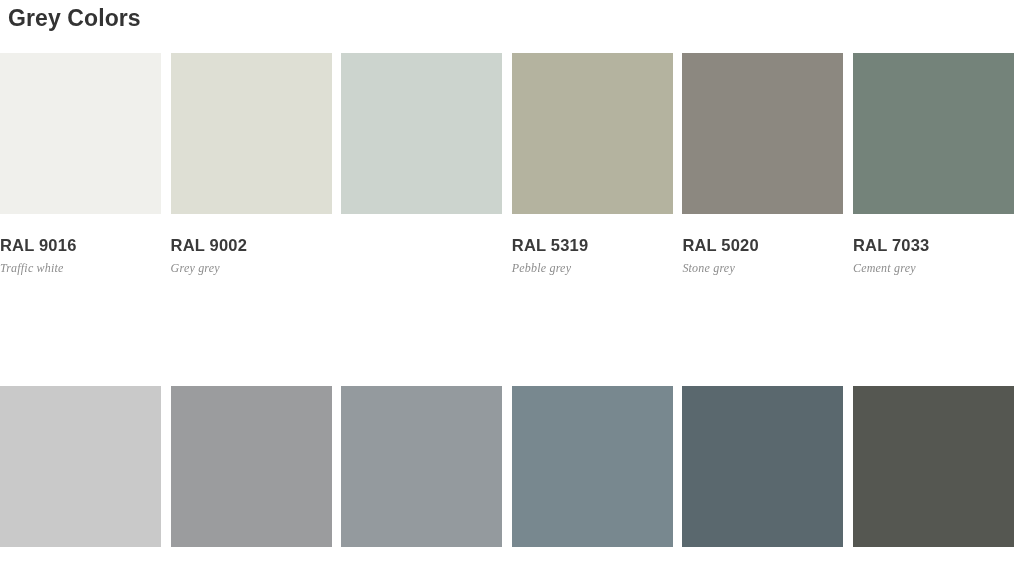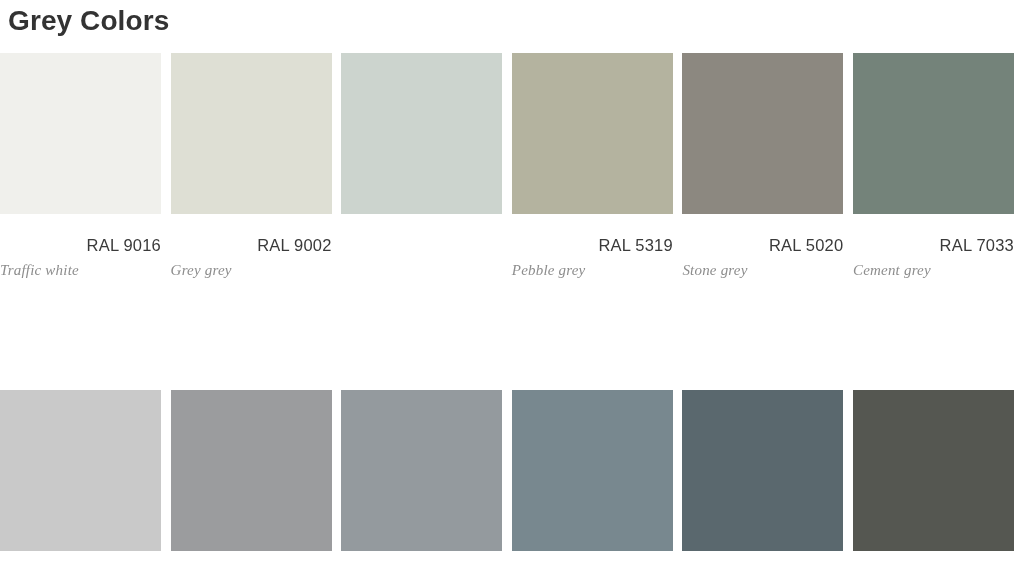--- a/index.html
+++ b/index.html
@@ -21,21 +21,21 @@
     height: 571px;
     background: #ffffff;
     box-sizing: border-box;
   }
 
   .page-title {
     position: absolute;
     left: 8px;
     top: 5px;
     font-family: "Liberation Sans", sans-serif;
-    font-size: 28px;
+    font-size: 23px;
     font-weight: bold;
     color: #333333;
     letter-spacing: 0.1px;
     white-space: nowrap;
   }
 
   .palette-grid {
     position: absolute;
     left: 0;
     top: 53px;
@@ -58,33 +58,32 @@
   .swatch-chip {
     width: 161px;
     height: 161px;
     display: block;
   }
 
   .swatch-code {
     margin-top: 22px;
     font-family: "Liberation Sans", sans-serif;
     font-size: 16.5px;
-    font-weight: normal;
+    font-weight: bold;
     color: #3a3a3a;
     line-height: 1.1;
     letter-spacing: 0.2px;
     white-space: nowrap;
-    text-align: right;
   }
 
   .swatch-name {
     margin-top: 8px;
     font-family: "Liberation Serif", serif;
     font-style: italic;
-    font-size: 15px;
+    font-size: 12px;
     color: #8d8d8d;
     line-height: 1.1;
     letter-spacing: 0.2px;
     white-space: nowrap;
   }
 </style>
 </head>
 <body>
 
 <div class="page">

